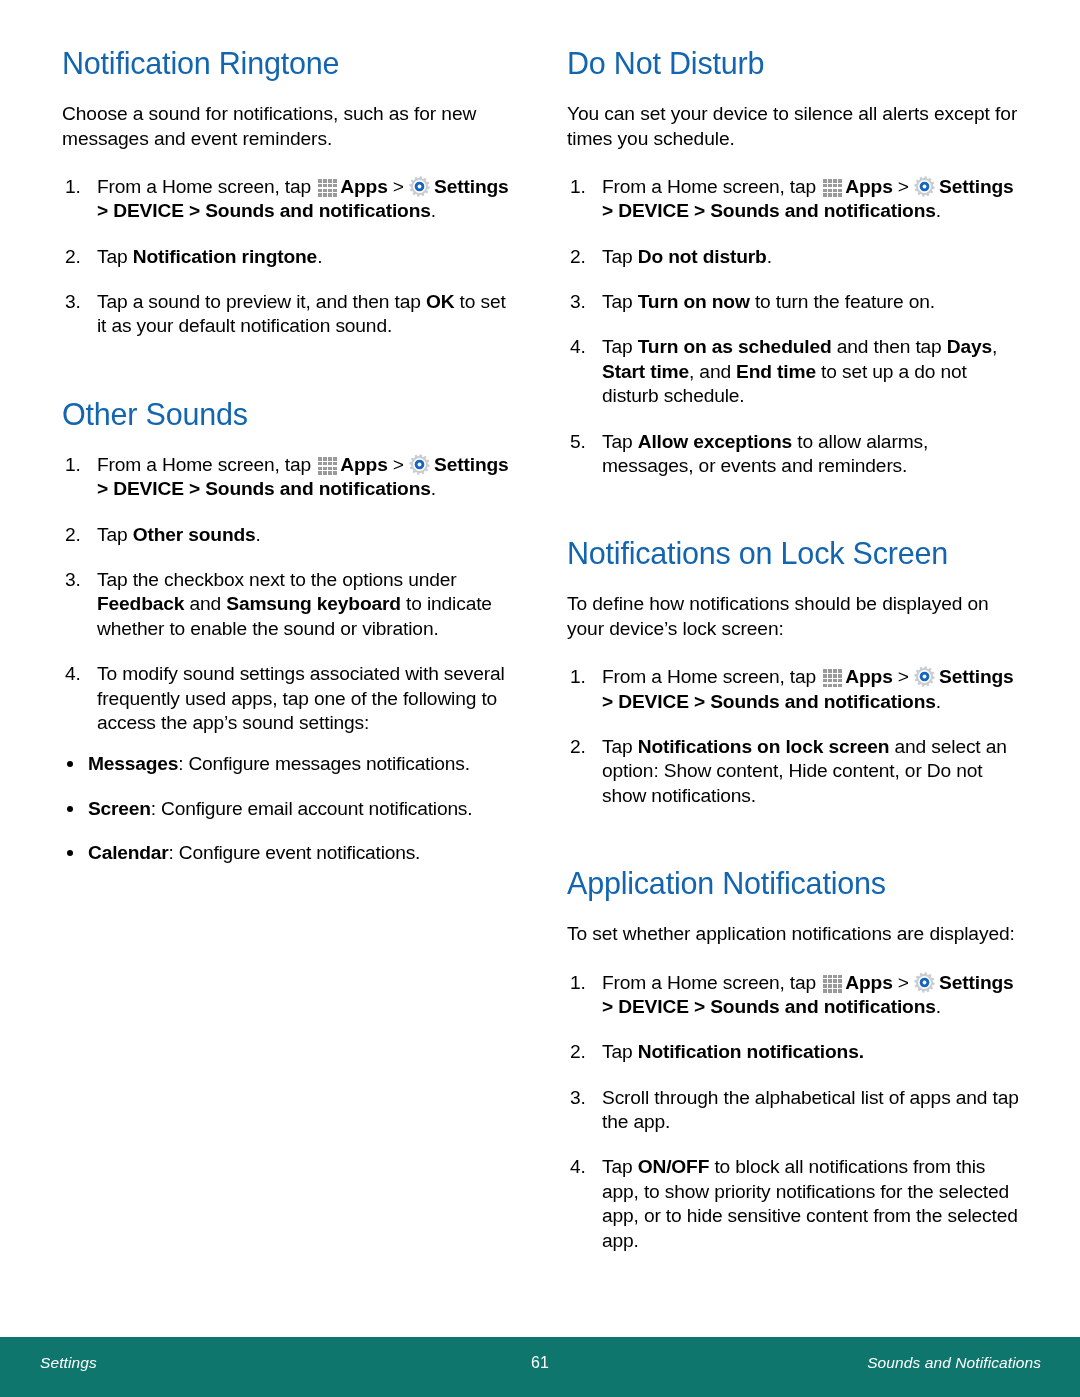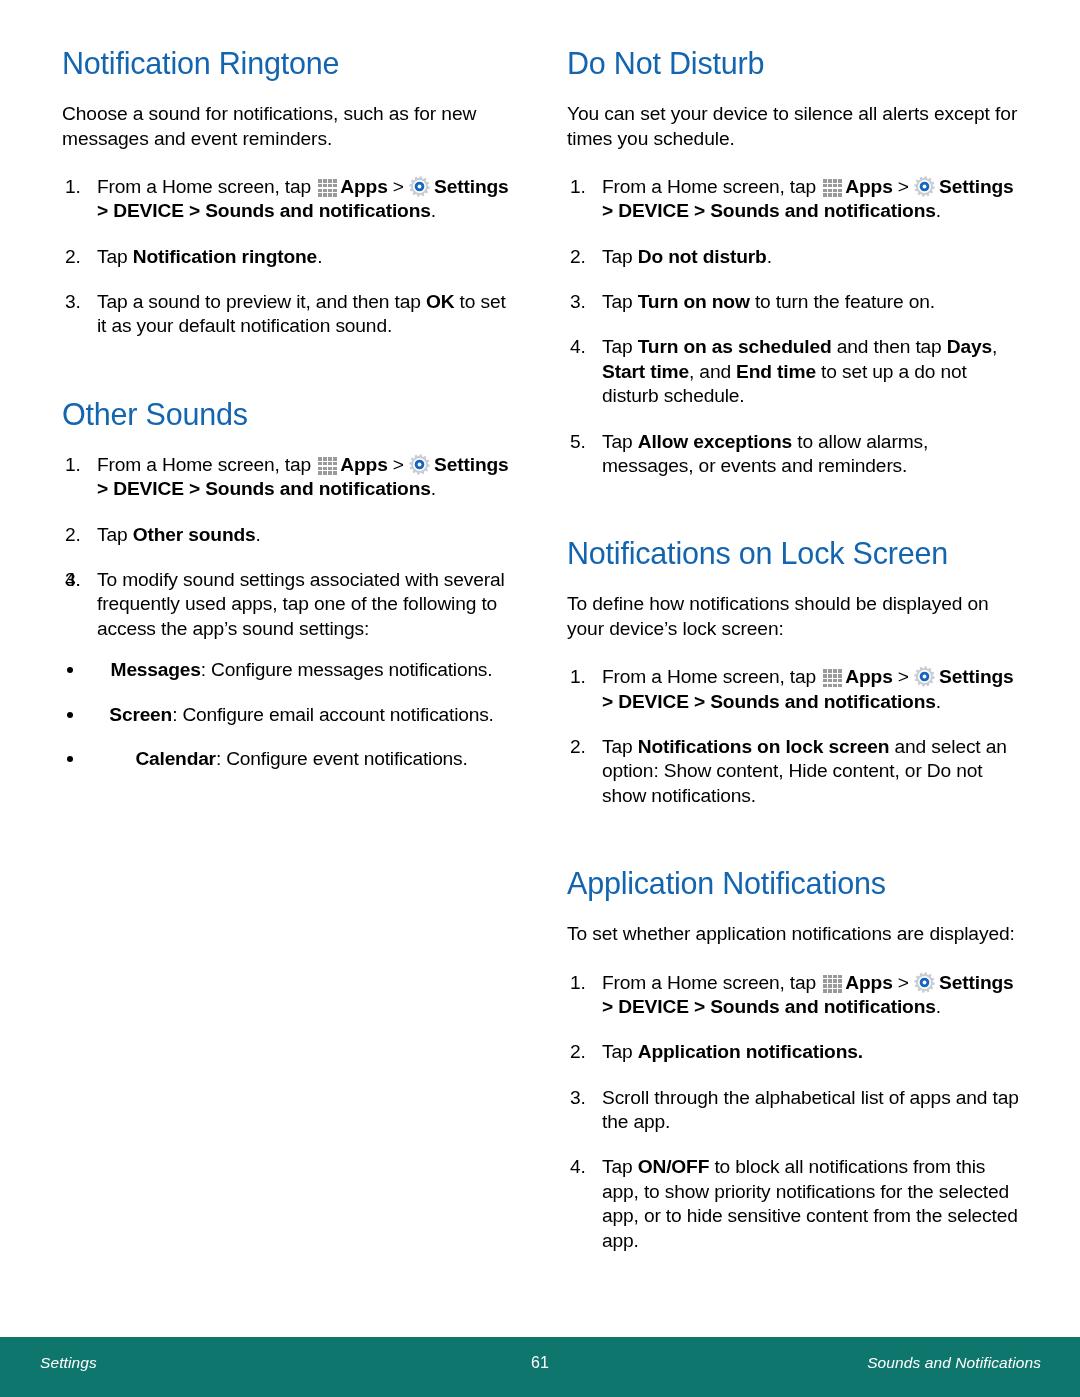--- a/index.html
+++ b/index.html
@@ -82,21 +82,20 @@
     margin: 17px 0 0 0;
     padding: 0;
   }
   ul.bullets > li {
     position: relative;
     padding-left: 26px;
     font-size: 19.2px;
     line-height: 1.27;
     margin-bottom: 20px;
     letter-spacing: -0.2px;
-    text-align: center;
   }
   ul.bullets > li:last-child { margin-bottom: 0; }
   .bullet-dot {
     position: absolute;
     left: 5px;
     top: 9px;
     width: 6px;
     height: 6px;
     background: #000;
     border-radius: 50%;
@@ -177,21 +176,21 @@
         </ol>
         <h2 class="section-heading gap-top">Other Sounds</h2>
         <ol class="steps">
           <li><span class="step-num">1.</span><span>From a Home screen, tap </span><span class="apps-icon"><i style="left: 0px; top: 0px;"></i><i style="left: 5px; top: 0px;"></i><i style="left: 10px; top: 0px;"></i><i style="left: 15px; top: 0px;"></i><i style="left: 0px; top: 4.8px;"></i><i style="left: 5px; top: 4.8px;"></i><i style="left: 10px; top: 4.8px;"></i><i style="left: 15px; top: 4.8px;"></i><i style="left: 0px; top: 9.6px;"></i><i style="left: 5px; top: 9.6px;"></i><i style="left: 10px; top: 9.6px;"></i><i style="left: 15px; top: 9.6px;"></i><i style="left: 0px; top: 14.4px;"></i><i style="left: 5px; top: 14.4px;"></i><i style="left: 10px; top: 14.4px;"></i><i style="left: 15px; top: 14.4px;"></i></span><b>Apps</b><span> &gt; </span><span class="gear-icon"><svg viewBox="0 0 100 100" width="21" height="21">
                 <path d="M98.98 51.54 L97.71 61.19 L88.29 61.56 L85.25 68.90 L91.64 75.82 L85.72 83.54 L77.38 79.16 L71.08 84.00 L73.15 93.18 L64.16 96.91 L59.13 88.94 L51.26 89.98 L48.46 98.98 L38.81 97.71 L38.44 88.29 L31.10 85.25 L24.18 91.64 L16.46 85.72 L20.84 77.38 L16.00 71.08 L6.82 73.15 L3.09 64.16 L11.06 59.13 L10.02 51.26 L1.02 48.46 L2.29 38.81 L11.71 38.44 L14.75 31.10 L8.36 24.18 L14.28 16.46 L22.62 20.84 L28.92 16.00 L26.85 6.82 L35.84 3.09 L40.87 11.06 L48.74 10.02 L51.54 1.02 L61.19 2.29 L61.56 11.71 L68.90 14.75 L75.82 8.36 L83.54 14.28 L79.16 22.62 L84.00 28.92 L93.18 26.85 L96.91 35.84 L88.94 40.87 L89.98 48.74 Z" fill="#c9cdd1"></path>
                 <circle cx="50" cy="50" r="31" fill="#ffffff"></circle>
                 <circle cx="50" cy="50" r="23" fill="#1565C0"></circle>
                 <circle cx="50" cy="50" r="9" fill="#ffffff"></circle>
               </svg></span><b>Settings &gt; DEVICE &gt; Sounds and notifications</b><span>.</span></li>
           <li><span class="step-num">2.</span><span>Tap <b>Other sounds</b>.</span></li>
-          <li><span class="step-num">3.</span></li>
+          <li><span class="step-num">3.</span><span>Tap the checkbox next to the options under <b>Feedback</b> and <b>Samsung keyboard</b> to indicate whether to enable the sound or vibration.</span></li>
           <li><span class="step-num">4.</span><span>To modify sound settings associated with several frequently used apps, tap one of the following to access the app’s sound settings:</span></li>
         </ol>
         <ul class="bullets">
           <li><span class="bullet-dot"></span><span><b>Messages</b>: Configure messages notifications.</span></li>
           <li><span class="bullet-dot"></span><span><b>Screen</b>: Configure email account notifications.</span></li>
           <li><span class="bullet-dot"></span><span><b>Calendar</b>: Configure event notifications.</span></li>
         </ul>
       </div>
     <div class="col" id="col-right">
         <h2 class="section-heading">Do Not Disturb</h2>
@@ -221,21 +220,21 @@
         </ol>
         <h2 class="section-heading gap-top">Application Notifications</h2>
         <p class="intro">To set whether application notifications are displayed:</p>
         <ol class="steps">
           <li><span class="step-num">1.</span><span>From a Home screen, tap </span><span class="apps-icon"><i style="left: 0px; top: 0px;"></i><i style="left: 5px; top: 0px;"></i><i style="left: 10px; top: 0px;"></i><i style="left: 15px; top: 0px;"></i><i style="left: 0px; top: 4.8px;"></i><i style="left: 5px; top: 4.8px;"></i><i style="left: 10px; top: 4.8px;"></i><i style="left: 15px; top: 4.8px;"></i><i style="left: 0px; top: 9.6px;"></i><i style="left: 5px; top: 9.6px;"></i><i style="left: 10px; top: 9.6px;"></i><i style="left: 15px; top: 9.6px;"></i><i style="left: 0px; top: 14.4px;"></i><i style="left: 5px; top: 14.4px;"></i><i style="left: 10px; top: 14.4px;"></i><i style="left: 15px; top: 14.4px;"></i></span><b>Apps</b><span> &gt; </span><span class="gear-icon"><svg viewBox="0 0 100 100" width="21" height="21">
                 <path d="M98.98 51.54 L97.71 61.19 L88.29 61.56 L85.25 68.90 L91.64 75.82 L85.72 83.54 L77.38 79.16 L71.08 84.00 L73.15 93.18 L64.16 96.91 L59.13 88.94 L51.26 89.98 L48.46 98.98 L38.81 97.71 L38.44 88.29 L31.10 85.25 L24.18 91.64 L16.46 85.72 L20.84 77.38 L16.00 71.08 L6.82 73.15 L3.09 64.16 L11.06 59.13 L10.02 51.26 L1.02 48.46 L2.29 38.81 L11.71 38.44 L14.75 31.10 L8.36 24.18 L14.28 16.46 L22.62 20.84 L28.92 16.00 L26.85 6.82 L35.84 3.09 L40.87 11.06 L48.74 10.02 L51.54 1.02 L61.19 2.29 L61.56 11.71 L68.90 14.75 L75.82 8.36 L83.54 14.28 L79.16 22.62 L84.00 28.92 L93.18 26.85 L96.91 35.84 L88.94 40.87 L89.98 48.74 Z" fill="#c9cdd1"></path>
                 <circle cx="50" cy="50" r="31" fill="#ffffff"></circle>
                 <circle cx="50" cy="50" r="23" fill="#1565C0"></circle>
                 <circle cx="50" cy="50" r="9" fill="#ffffff"></circle>
               </svg></span><b>Settings &gt; DEVICE &gt; Sounds and notifications</b><span>.</span></li>
-          <li><span class="step-num">2.</span><span>Tap <b>Application notifications.</b></span></li>
+          <li><span class="step-num">2.</span><span>Tap <b>Notification notifications.</b></span></li>
           <li><span class="step-num">3.</span><span>Scroll through the alphabetical list of apps and tap the app.</span></li>
           <li><span class="step-num">4.</span><span>Tap <b>ON/OFF</b> to block all notifications from this app, to show priority notifications for the selected app, or to hide sensitive content from the selected app.</span></li>
         </ol>
       </div>
   </div>
 
   <div class="footer-bar">
     <div class="footer-left">Settings</div>
     <div class="footer-center">61</div>
     <div class="footer-right">Sounds and Notifications</div>

